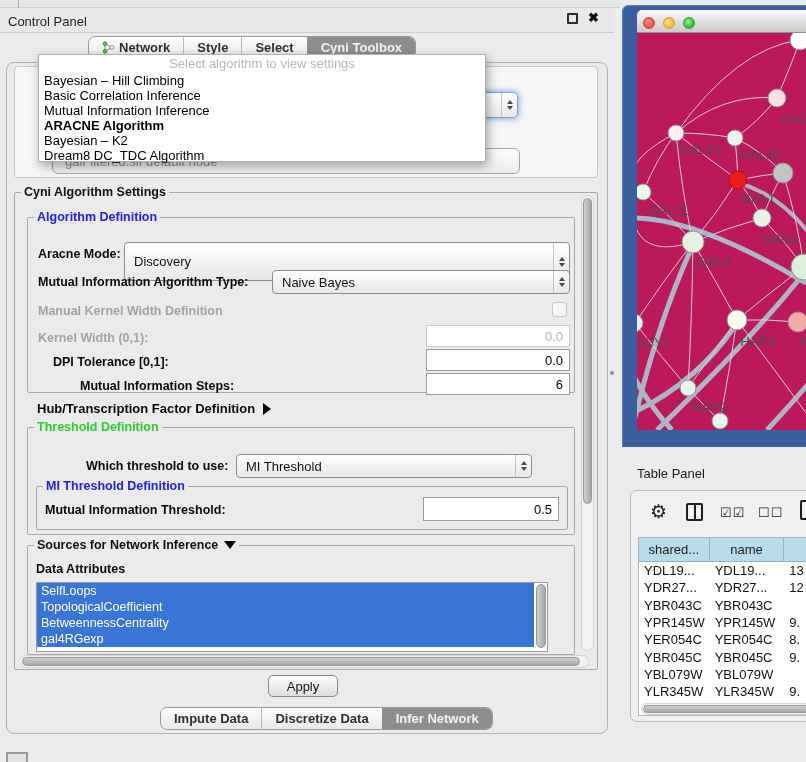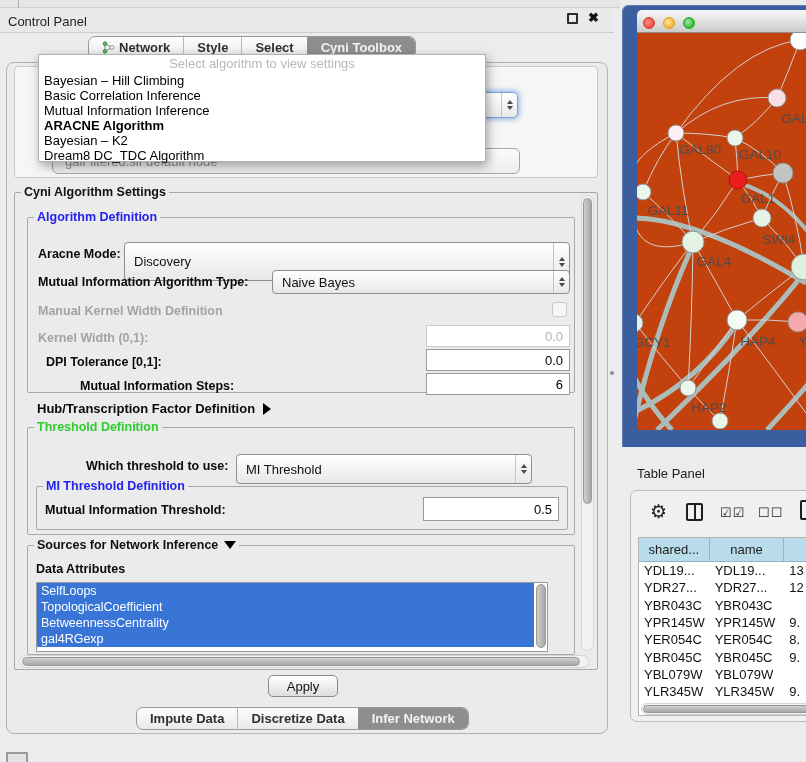--- a/index.html
+++ b/index.html
@@ -13,21 +13,21 @@
   .cp-title { left:8px; top:14px; font-size:13px; color:#1d1d1d; }
   .float-icon { left:567px; top:13px; width:11px; height:11px; border:2px solid #2b2b2b; border-radius:1px; background:transparent; }
   .close-icon { left:588px; top:10px; font-size:13px; font-weight:bold; color:#111; }
   .outer-panel { left:6px; top:62px; width:602px; height:672px; border:1px solid #b3b3b3; border-radius:8px; background:#ebebeb; }
   
   .tabbar { display:inline-flex; align-items:stretch; height:23px; border:1px solid #9b9b9b; border-radius:7px; background:linear-gradient(#fdfdfd,#e9e9e9); overflow:hidden; z-index:12; }
   .tabbar .tab { display:flex; align-items:center; gap:4px; padding:0 13px; font-size:13px; font-weight:bold; color:#2f2f2f; border-left:1px solid #b9b9b9; cursor:default; white-space:nowrap; }
   .tabbar .tab:first-child { border-left:none; }
   .tabbar .tab.active { background:#8e8e8e; color:#f4f4f4; border-left-color:#8e8e8e; }
   #top-tabs { left:88px; top:36px; }
-  #bottom-tabs { left:136px; top:707px; }
+  #bottom-tabs { left:160px; top:707px; }
   
   .bg-white-box { left:14px; top:66px; width:584px; height:112px; background:#f6f6f6; border:1px solid #c9c9c9; border-radius:4px; }
   .focus-combo { left:52px; top:92px; width:466px; height:26px; border:1px solid #7a9fd4; border-radius:5px; background:linear-gradient(#ffffff,#e9e9e9); box-shadow:0 0 5px 2px rgba(90,140,220,0.55); }
   .gal-combo { left:52px; top:148px; width:468px; height:26px; border:1px solid #a6a6a6; border-radius:6px; background:linear-gradient(#fbfbfb,#ededed); display:flex; align-items:center; padding-left:12px; font-size:13px; color:#8d8d8d; }
   
   .popup { left:38px; top:54px; width:448px; height:108px; background:#ffffff; border:1px solid #b2b2b2; box-shadow:2px 4px 10px rgba(0,0,0,0.35); z-index:50; }
   .popup .hint { height:18px; line-height:18px; text-align:center; color:#b8b8b8; font-size:13px; }
   .popup .pitem { height:15px; line-height:15px; padding-left:5px; font-size:13px; color:#000; white-space:nowrap; }
   .popup .pitem.bold { font-weight:bold; }
   
@@ -56,21 +56,21 @@
   .apply-btn { left:268px; top:675px; width:70px; height:22px; border:1px solid #8a8a8a; border-radius:5px; background:linear-gradient(#ffffff,#dddddd); font-size:13px; color:#111; display:flex; align-items:center; justify-content:center; }
   .mini-icon { left:6px; top:752px; width:22px; height:16px; border:2px solid #9a9a9a; background:#e3e3e3; }
   .split-dot { left:610px; top:371px; width:4px; height:4px; border-radius:50%; background:#8f8f8f; }
   
   .blue-frame { left:622px; top:5px; width:184px; height:442px; background:#3b5f9e; border-top-left-radius:7px; box-shadow:inset 1px 1px 0 #5c7cb4; }
   .net-titlebar { left:637px; top:10px; width:169px; height:23px; background:linear-gradient(#f9f9f9,#cbcbcb); border-top-left-radius:5px; border-bottom:1px solid #8f8f8f; }
   .tl { position:absolute; top:6.5px; width:12px; height:12px; border-radius:50%; }
   .tl.red { left:6px; background:radial-gradient(circle at 4px 4px,#ff9089,#f75349 60%,#d83b30); border:0.5px solid #ce3a31; }
   .tl.yellow { left:26px; background:radial-gradient(circle at 4px 4px,#ffe39a,#fcbb40 60%,#df9b22); border:0.5px solid #d99d27; }
   .tl.green { left:46px; background:radial-gradient(circle at 4px 4px,#9af79e,#8ed28e 20%,#2dc32e 65%,#1ba31c); border:0.5px solid #24a127; }
-  .net-canvas { left:637px; top:33px; width:169px; height:397px; background:#c2410c; overflow:hidden; }
+  .net-canvas { left:637px; top:33px; width:169px; height:397px; background:#be185d; overflow:hidden; }
   .net-canvas svg { display:block; }
   .tp-label { left:637px; top:466px; font-size:13px; color:#1d1d1d; }
   .tp-box { left:630px; top:490px; width:190px; height:232px; background:#f0f0f0; border:1px solid #bcbcbc; border-radius:7px; overflow:hidden; }
   .tp-toolbar { left:630px; top:492px; width:176px; height:44px; }
   .gear-ic { position:absolute; left:20px; top:8px; font-size:19px; color:#1e1e1e; }
   .cols-ic { position:absolute; left:56px; top:11px; width:17px; height:18px; border:2px solid #1e1e1e; border-radius:2px; }
   .cols-ic::after { content:""; position:absolute; left:5.5px; top:0; width:2px; height:14px; background:#1e1e1e; }
   .chk-ic { position:absolute; top:13px; font-size:13px; color:#1e1e1e; letter-spacing:1px; }
   .doc-ic { position:absolute; left:170px; top:8px; width:16px; height:20px; border:2px solid #1e1e1e; border-radius:2px; background:#f0f0f0; }
   .tp-table { left:638px; top:537px; width:176px; height:179px; background:#fff; border:1px solid #b5b5b5; overflow:hidden; }
@@ -165,40 +165,40 @@
       </div>
 
       <div class="flabel dis" style="left:10px; top:86px;">Manual Kernel Width Definition</div>
       <div class="checkbox" style="left:524px; top:84px;"></div>
 
       <div class="flabel dis" style="left:10px; top:113px;">Kernel Width (0,1):</div>
       <div class="tfield dis" style="left:398px; top:107px; width:144px; height:22px;">
           <span>0.0</span>
         </div>
 
-      <div class="flabel" style="left:18px; top:137px;">DPI Tolerance [0,1]:</div>
+      <div class="flabel" style="left:25px; top:137px;">DPI Tolerance [0,1]:</div>
       <div class="tfield" style="left:398px; top:131px; width:144px; height:22px;">
           <span>0.0</span>
         </div>
 
       <div class="flabel" style="left:10px; top:161px;padding-left:42px;">Mutual Information Steps:</div>
       <div class="tfield" style="left:398px; top:155px; width:144px; height:22px;">
           <span>6</span>
         </div>
     </div>
 
     <div class="flabel" style="left:22px; top:208px; font-size:13px;">
       <span>Hub/Transcription Factor Definition</span><span class="arrow-right"></span>
     </div>
 
     <div class="grp" style="left:12px; top:234px; width:548px; height:108px;">
       <span class="legend green">Threshold Definition</span>
 
       <div class="flabel" style="left:58px; top:31px;">Which threshold to use:</div>
-      <div class="combo" style="left:208px; top:26px; width:296px; height:30px;">
+      <div class="combo" style="left:208px; top:26px; width:296px; height:24px;">
         <span class="cval">MI Threshold</span>
         <span class="stepper">
             <span class="tri-up"></span>
             <span class="tri-dn"></span>
           </span>
       </div>
 
       <div class="grp" style="left:8px; top:58px; width:532px; height:44px;">
         <span class="legend blue" style="background:#ebebeb;">MI Threshold Definition</span>
         <div class="flabel" style="left:8px; top:16px;">Mutual Information Threshold:</div>

